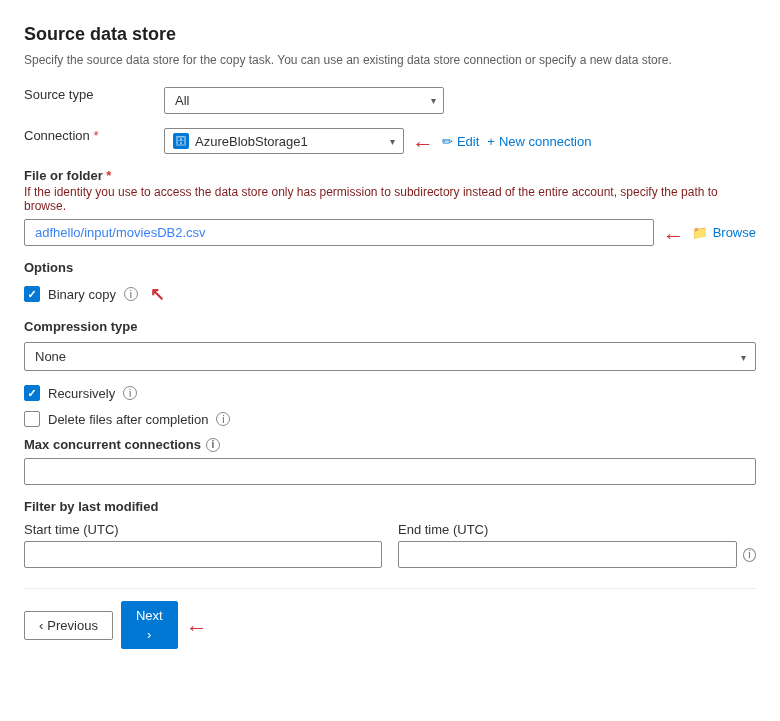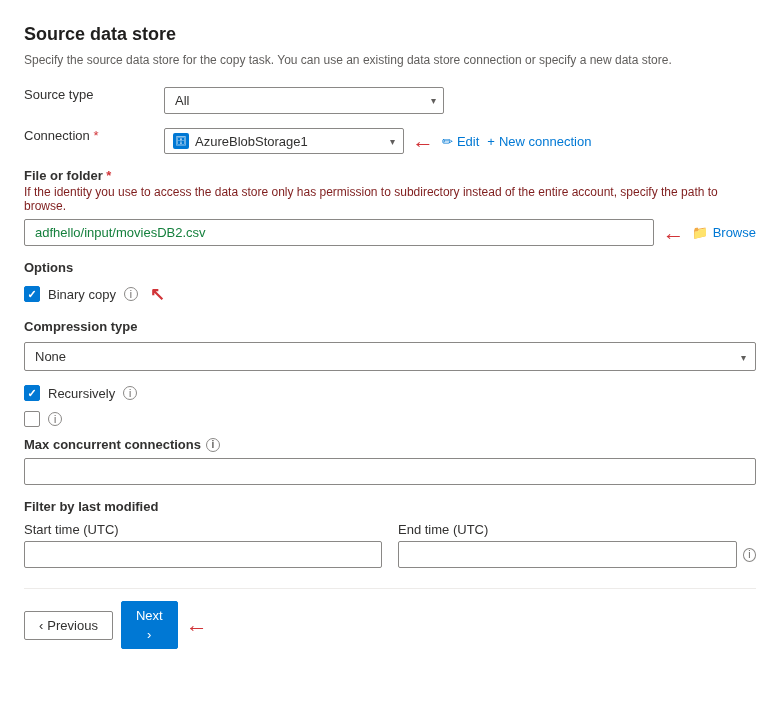--- a/index.html
+++ b/index.html
@@ -127,21 +127,21 @@
       display: flex;
       align-items: center;
       gap: 8px;
     }
     .file-input {
       flex: 1;
       border: 1px solid #8a8886;
       border-radius: 2px;
       padding: 5px 10px;
       font-size: 13px;
-      color: #15803d;
+      color: #3b82f6;
       outline: none;
     }
     .browse-btn {
       display: flex;
       align-items: center;
       gap: 4px;
       color: #0078d4;
       cursor: pointer;
       font-size: 13px;
       border: none;
@@ -393,20 +393,21 @@
     <span class="checkmark">✓</span>
   </div>
   <span>Recursively</span>
   <span class="info-icon">i</span>
 </div>
 
 <div class="checkbox-row">
   <div class="checkbox-custom unchecked">
     <span class="checkmark" style="visibility:hidden;">✓</span>
   </div>
+  <span>Delete files after completion</span>
   <span class="info-icon">i</span>
 </div>
 
 <div class="max-conn-section">
   <div class="max-conn-label">
     <span>Max concurrent connections</span>
     <span class="info-icon">i</span>
   </div>
   <input class="text-input-field" type="text" value="" style="">
 </div>

